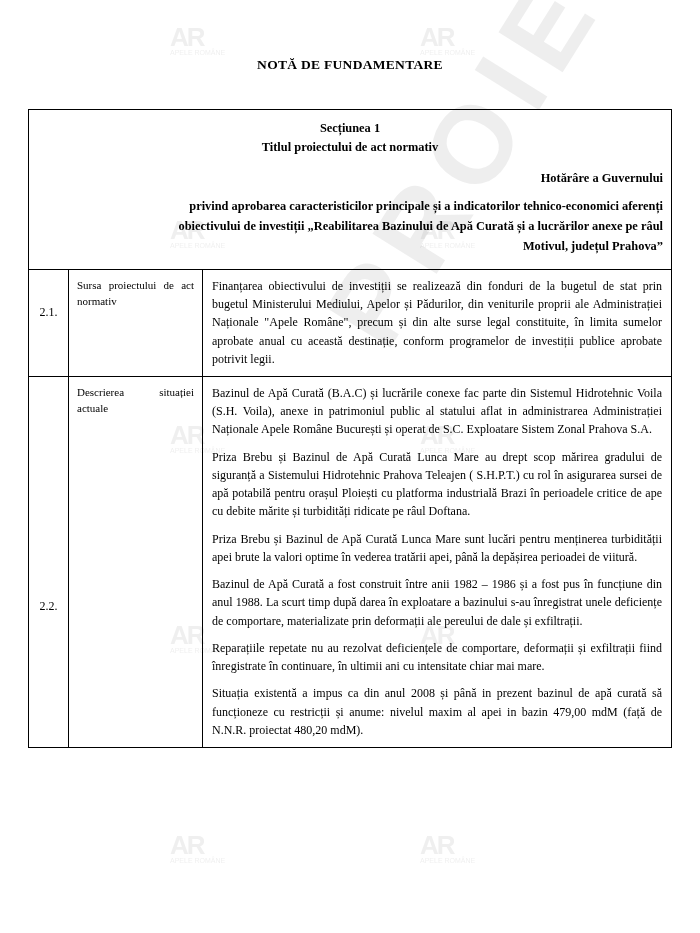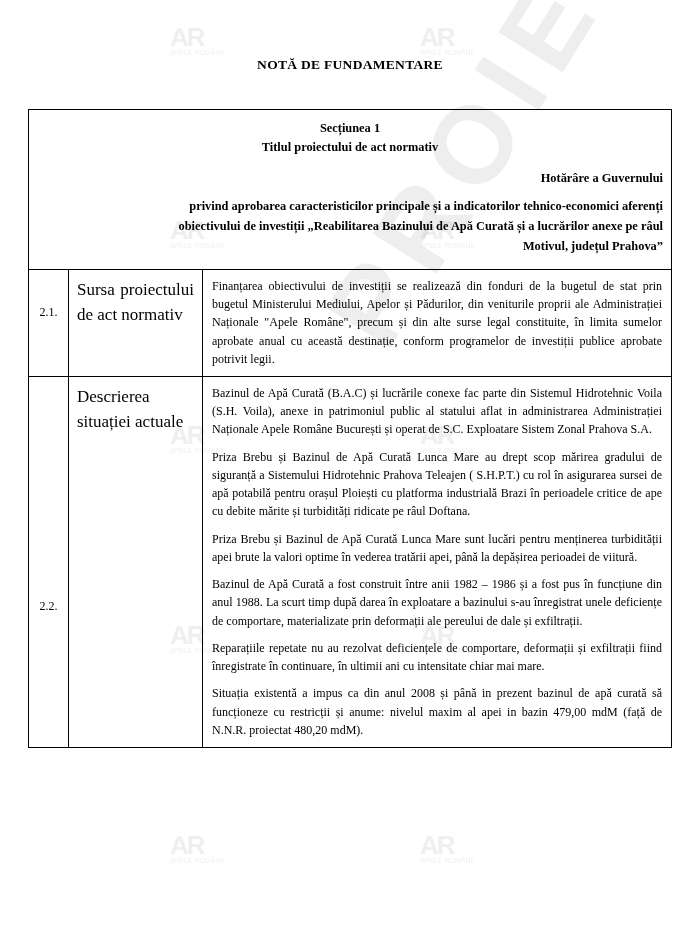--- a/index.html
+++ b/index.html
@@ -110,21 +110,21 @@
   }
 
   td.num {
     width: 40px;
     text-align: center;
     font-size: 12px;
     padding-top: 0;
   }
   td.rowlabel {
     width: 118px;
-    font-size: 17px;
+    font-size: 11px;
     line-height: 1.5;
     padding: 7px 8px 7px 8px !important;
     text-align: justify;
   }
   td.rowtext {
     font-size: 12px;
     line-height: 1.52;
     padding: 7px 9px 8px 9px !important;
     text-align: justify;
   }

